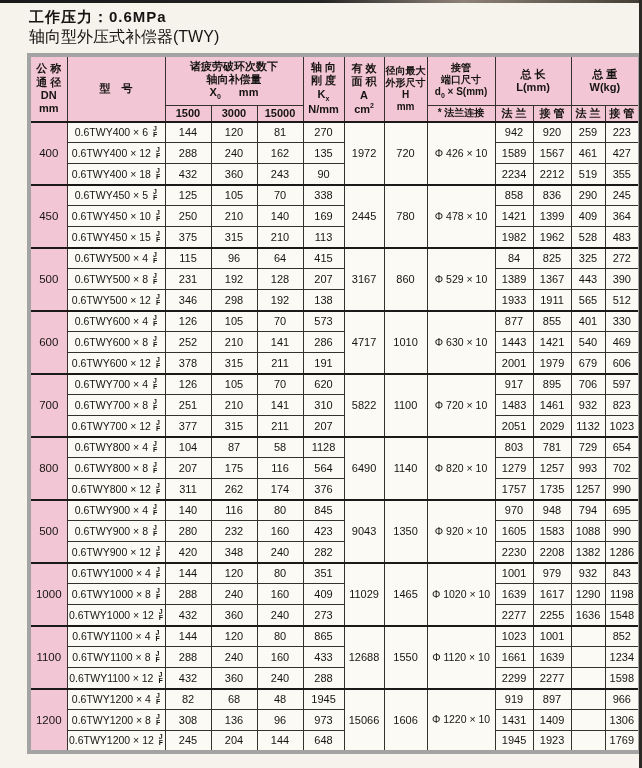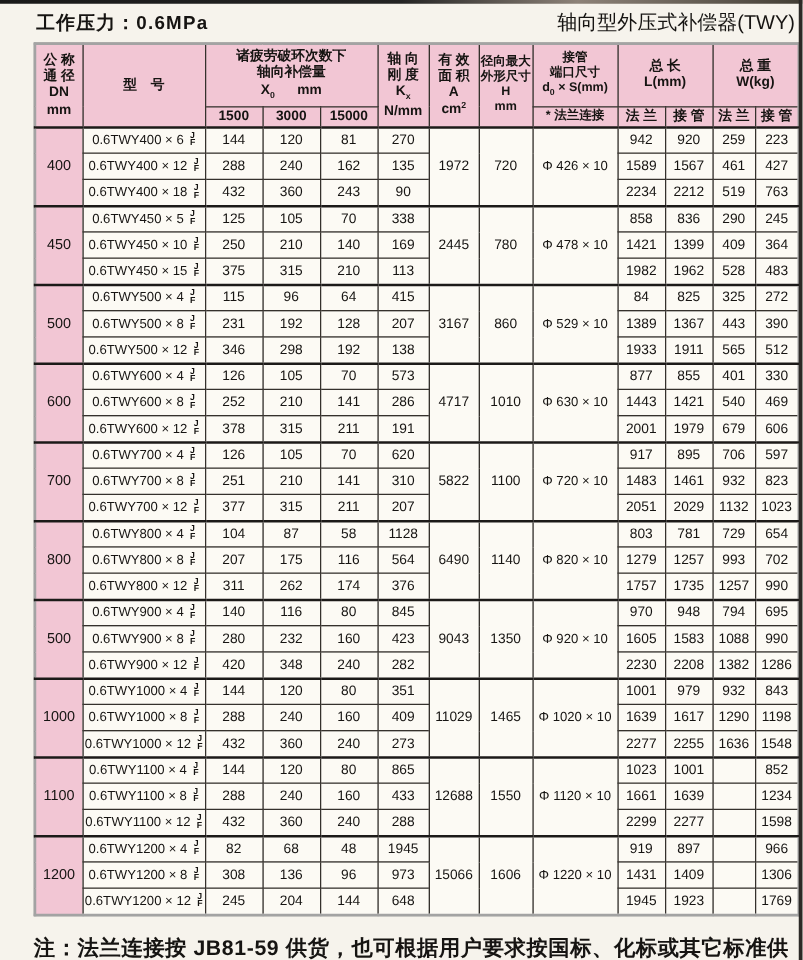--- a/index.html
+++ b/index.html
@@ -9,26 +9,26 @@
     background:#f6f3ec;
     font-family:"Liberation Sans", sans-serif;
     color:#161412;
   }
   .page { position:relative; width:642px; height:768px; padding:5px 4px 0 27px; }
   .scan-top { position:absolute; top:0; left:0; width:642px; height:3px;
     background:linear-gradient(90deg,#191919 0%,#242424 50%,#8d8278 72%,#423d34 100%); }
   .scan-right { position:absolute; top:0; right:0; width:3px; height:768px; background:#2c2a27; }
 
   .title-row { display:flex; justify-content:space-between; align-items:baseline;
-    margin:3px 2px 5px 2px; }
+    margin:3px 2px 5px 2px;flex-direction:column; }
   .pressure-title { font-size:15px; font-weight:bold; letter-spacing:1px; }
   .product-title  { font-size:16px; font-weight:normal; }
 
   table.spec { border-collapse:collapse; table-layout:fixed; width:611px;
-    border:2px solid #a3a3a3; background:#737373; }
+    border:4px solid #a3a3a3; background:#0c4a6e; }
   th, td { border:1px solid #35312c; }
 
   thead th { background:#f2c6d4; font-weight:bold; font-size:11px; line-height:1.2;
     padding:1px 0; vertical-align:middle; text-align:center; }
   tr.top-head th { height:50px; }
   tr.sub-head th { height:14px; }
   .hline { white-space:nowrap; }
   .small-head { font-size:10px; }
 
   tbody td { text-align:center; font-size:11px; height:21px; padding:0 1px;
@@ -184,21 +184,21 @@
               </span>
             </span>
           </td>
           <td>432</td>
           <td>360</td>
           <td>243</td>
           <td>90</td>
           <td>2234</td>
           <td>2212</td>
           <td>519</td>
-          <td>763</td>
+          <td>355</td>
         </tr>
         <tr class="group-start">
           <td class="dn-cell" rowspan="3">450</td>
           <td class="model-cell">
             <span class="model-wrap">
               <span>0.6TWY450 × 5</span>
               <span class="jf">
                 <span>J</span>
                 <span>F</span>
               </span>

